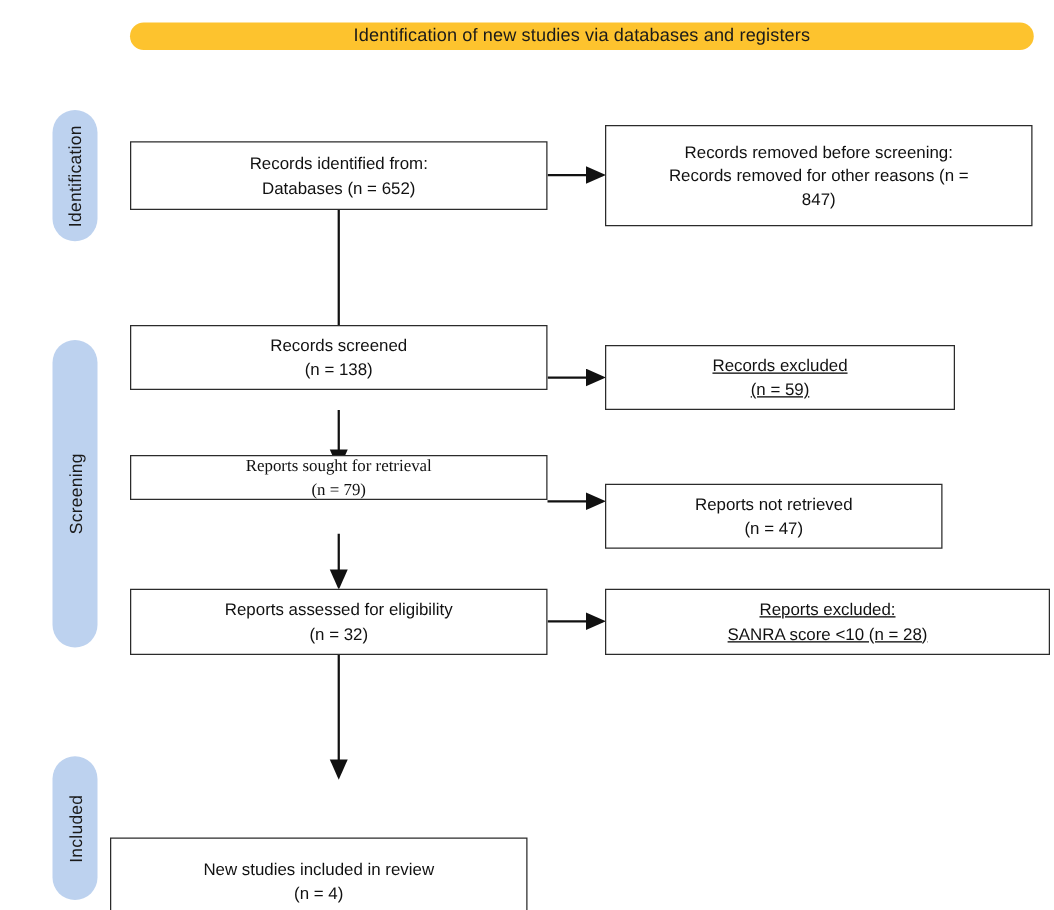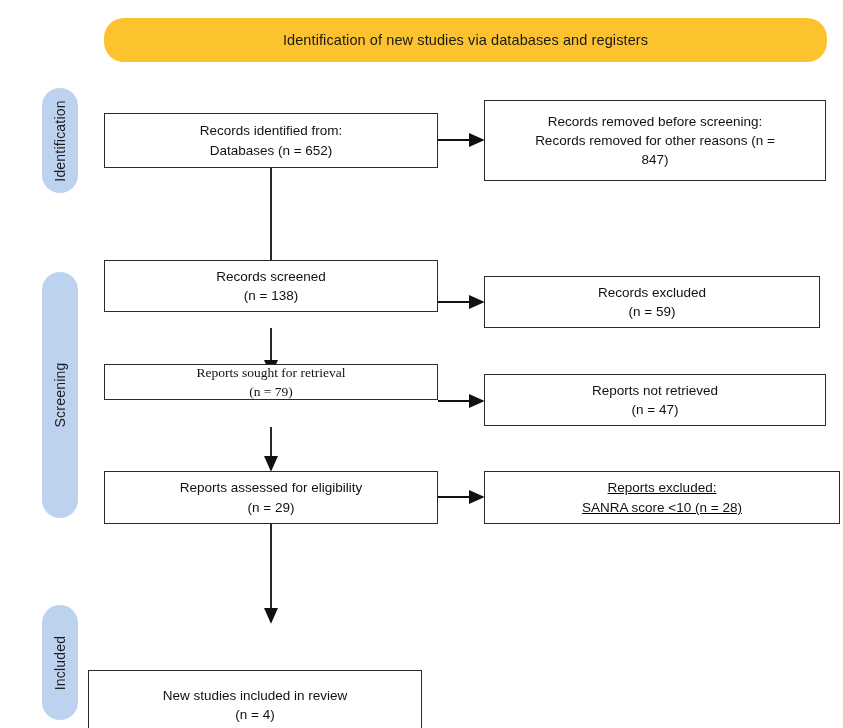--- a/index.html
+++ b/index.html
@@ -22,21 +22,21 @@
     width: 843px;
     height: 728px;
   }
 
   
   .header-banner {
     position: absolute;
     left: 104px;
     top: 18px;
     width: 723px;
-    height: 44px;
+    height: 22px;
     background: #FDC32E;
     border-radius: 20px;
     display: flex;
     align-items: center;
     justify-content: center;
   }
   .header-banner .banner-text {
     font-size: 14.5px;
     color: #1a1a1a;
     letter-spacing: 0.1px;
@@ -86,22 +86,22 @@
 
   
   #box-identified { left: 104px; top: 113px; width: 334px; height: 55px; }
   #box-screened   { left: 104px; top: 260px; width: 334px; height: 52px; }
   #box-sought     { left: 104px; top: 364px; width: 334px; height: 36px; font-family: Liberation Serif, serif; }
   #box-assessed   { left: 104px; top: 471px; width: 334px; height: 53px; }
   #box-included   { left: 88px; top: 623px; width: 334px; height: 70px; margin-top: 47px; }
 
   
   #box-removed    { left: 484px; top: 100px; width: 342px; height: 81px; }
-  #box-excluded1  { left: 484px; top: 276px; width: 336px; height: 52px; }
-  #box-notretr    { left: 484px; top: 374px; width: 342px; height: 52px; }
+  #box-excluded1  { left: 484px; top: 276px; width: 280px; height: 52px; text-decoration: underline; }
+  #box-notretr    { left: 484px; top: 387px; width: 270px; height: 52px; }
   #box-excluded2  { left: 484px; top: 471px; width: 356px; height: 53px; text-decoration: underline; }
 
   
   #connectors {
     position: absolute;
     left: 0;
     top: 0;
     width: 843px;
     height: 728px;
     pointer-events: none;
@@ -155,21 +155,21 @@
 (n = 138)</span>
   </div>
 
   <div class="flow-box" id="box-sought">
     <span class="box-text">Reports sought for retrieval
 (n = 79)</span>
   </div>
 
   <div class="flow-box" id="box-assessed">
     <span class="box-text">Reports assessed for eligibility
-(n = 29)</span>
+(n = 32)</span>
   </div>
 
   <div class="flow-box" id="box-included">
     <span class="box-text">New studies included in review
 (n = 4)</span>
   </div>
 
   <div class="flow-box" id="box-removed">
     <span class="box-text">Records removed before screening:
 Records removed for other reasons (n =

